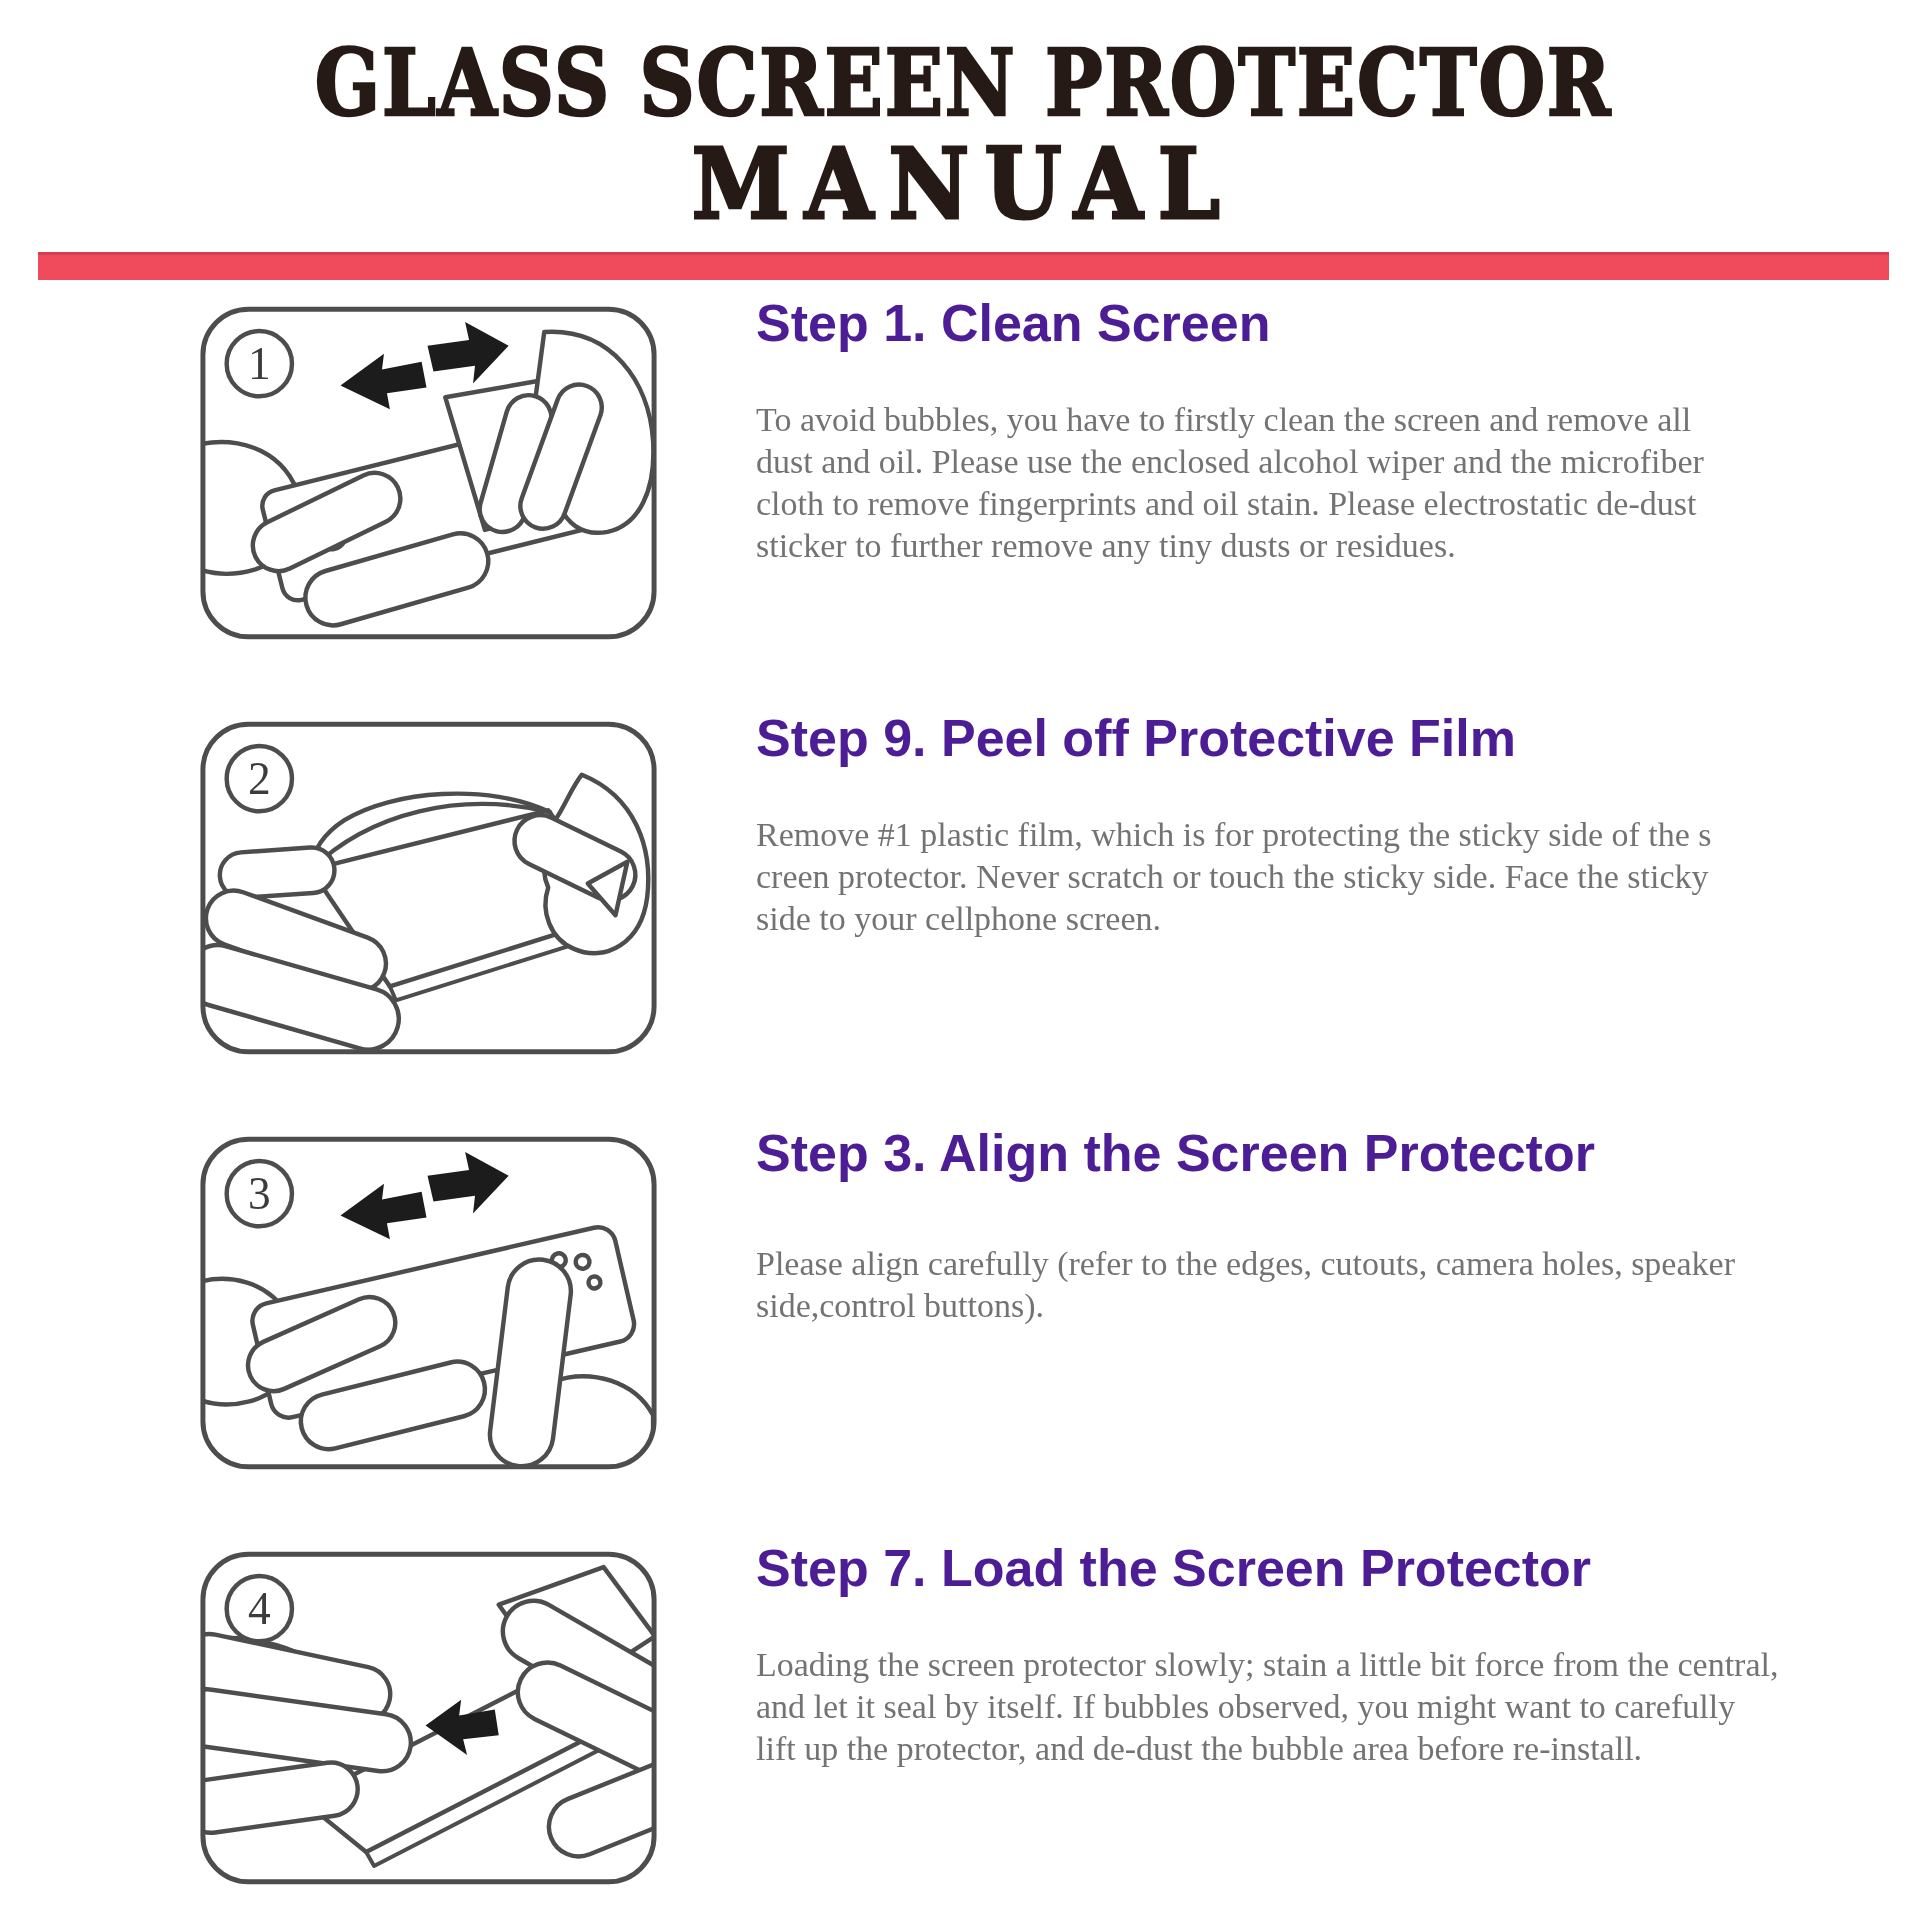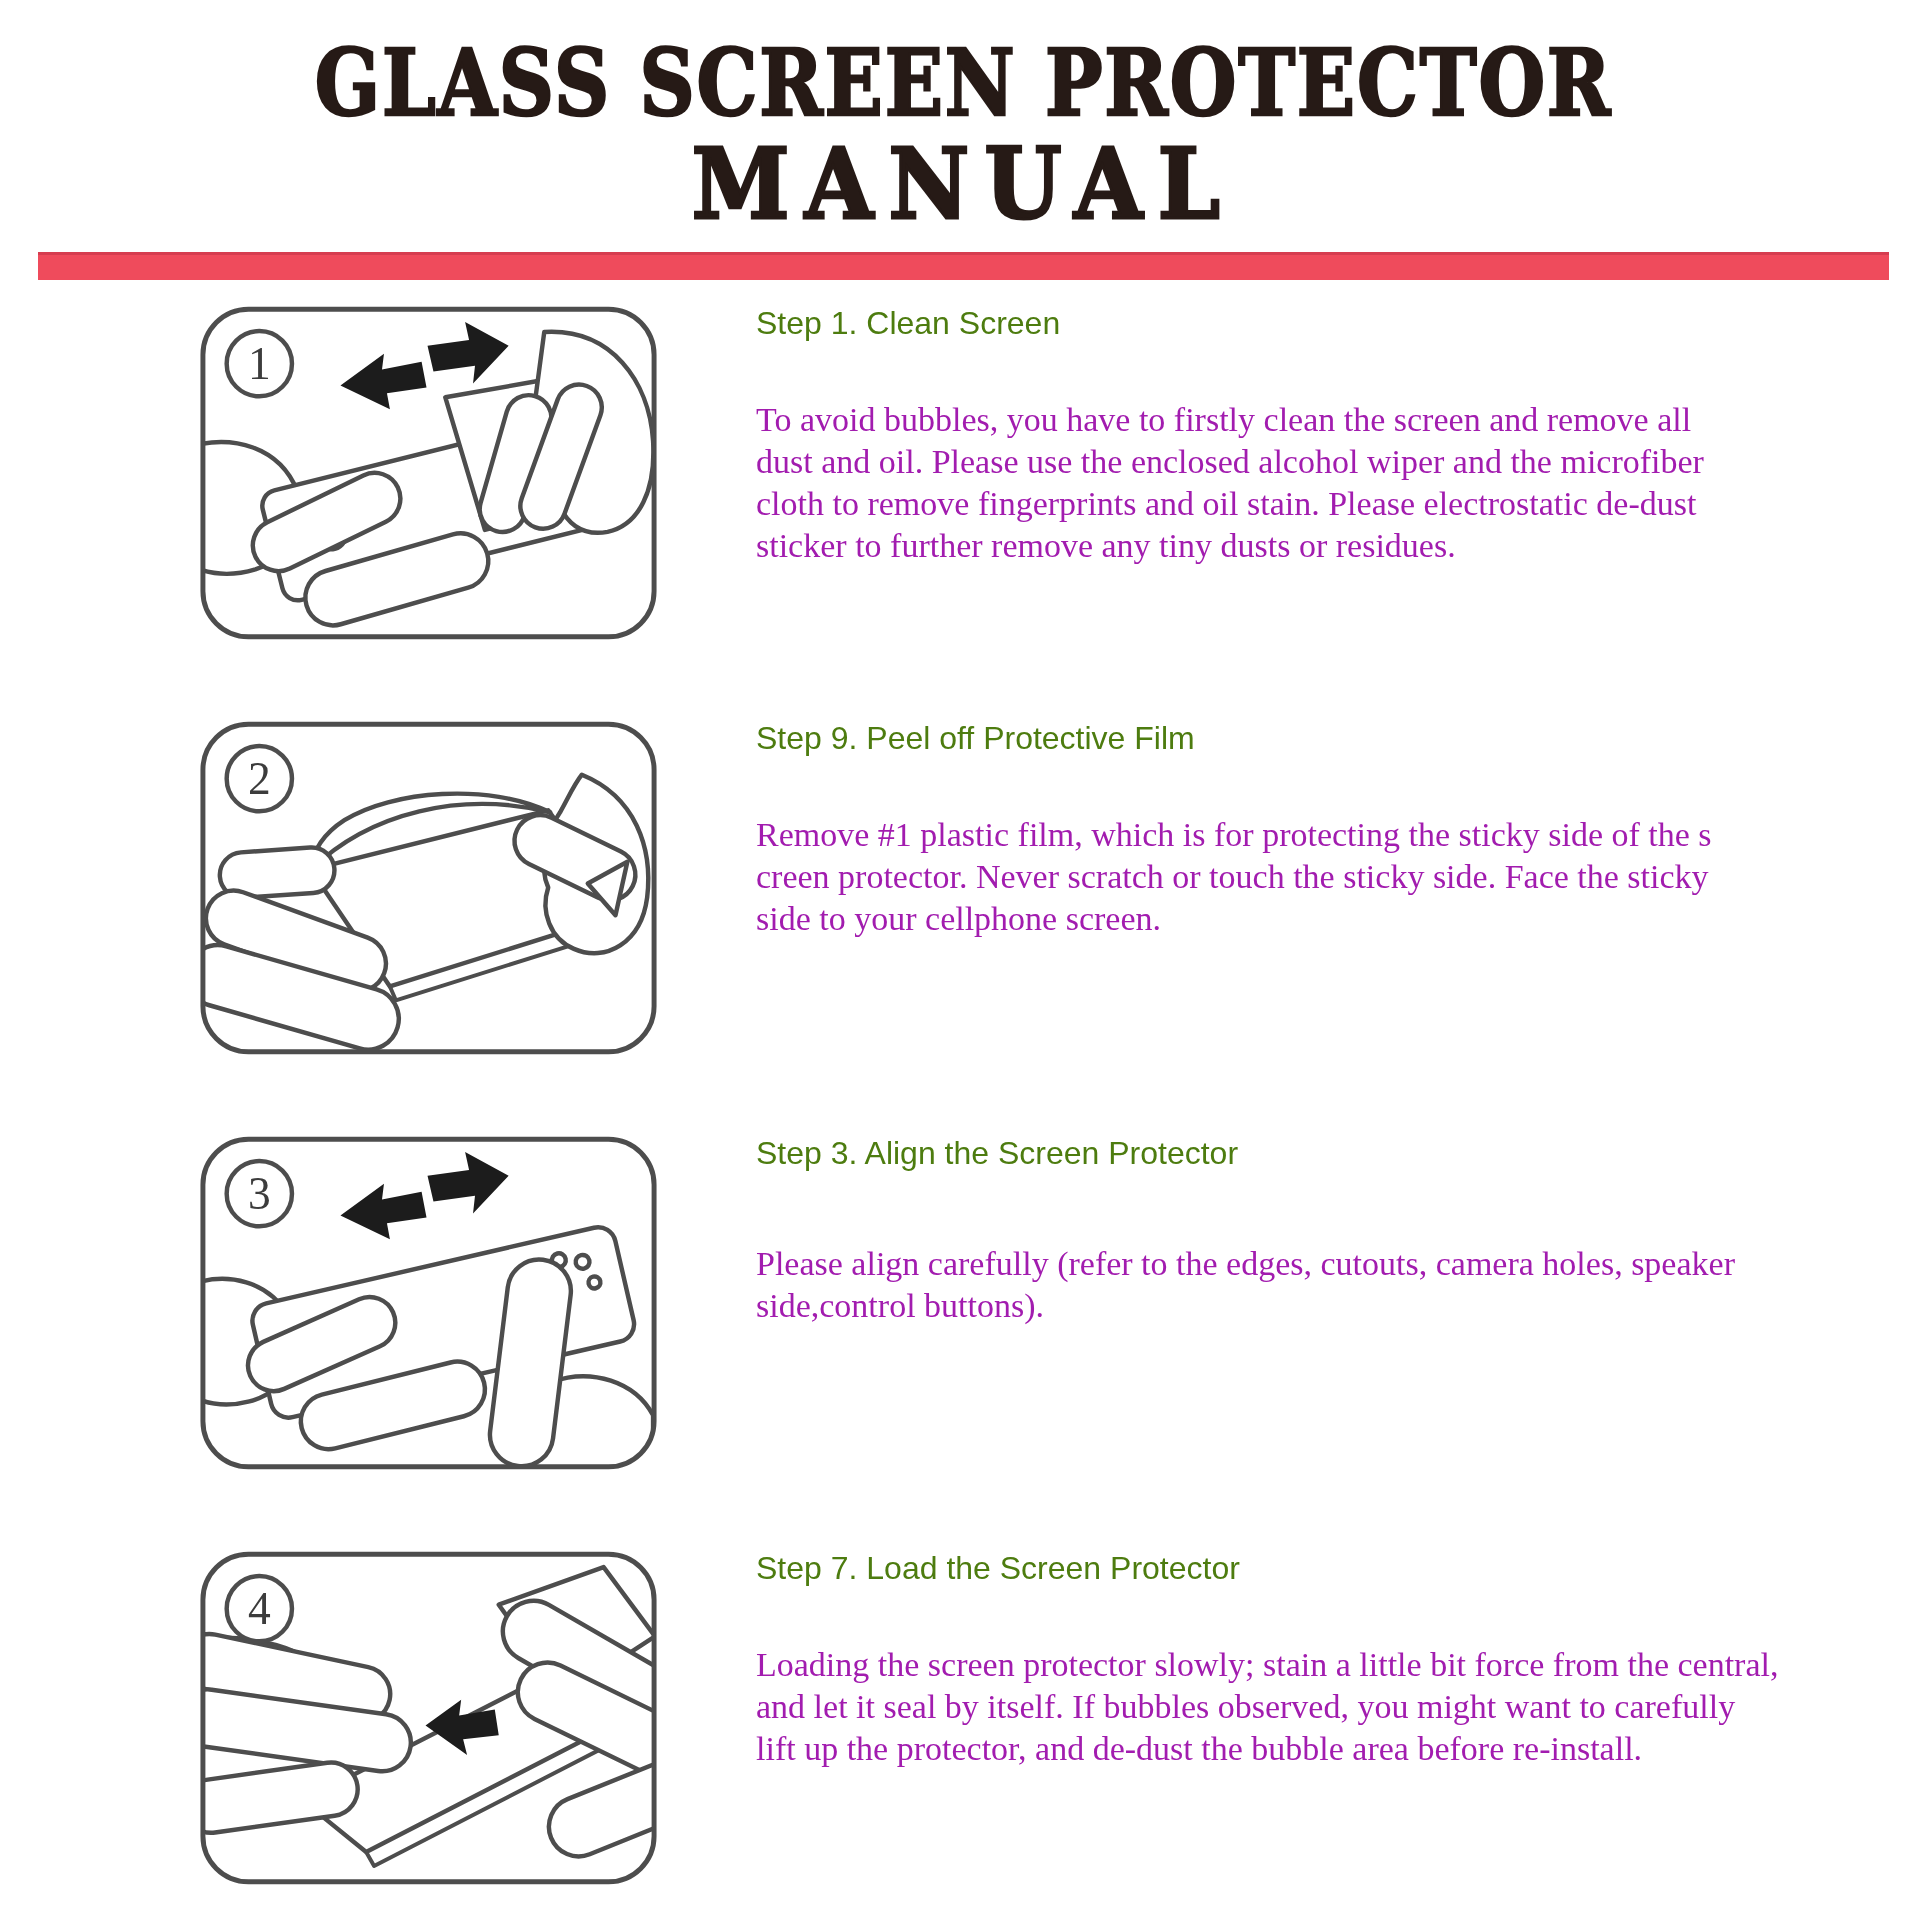--- a/index.html
+++ b/index.html
@@ -64,34 +64,34 @@
     margin-left: 196px;
     width: 465px;
     height: 342px;
   }
   .content {
     margin-left: 95px;
     width: 1109px;
   }
   .step-heading {
     font-family: "Liberation Sans", sans-serif;
-    font-weight: 400;
-    font-size: 32px;
+    font-weight: 700;
+    font-size: 52px;
     line-height: 50px;
     margin: -4px 0 0 0;
-    color: #4d7c0f;
+    color: #4c1d95;
     white-space: nowrap;
   }
   .step-body { margin-top: 51px; }
   .step3 .step-body { margin-top: 65px; }
   .step-body .line {
     font-family: "Liberation Serif", serif;
     font-size: 34px;
     line-height: 42px;
-    color: #a21caf;
+    color: #737373;
     white-space: nowrap;
   }
   
   .art {
     stroke: #4d4d4d;
     stroke-width: 4.5;
     fill: #ffffff;
     stroke-linecap: round;
     stroke-linejoin: round;
   }

